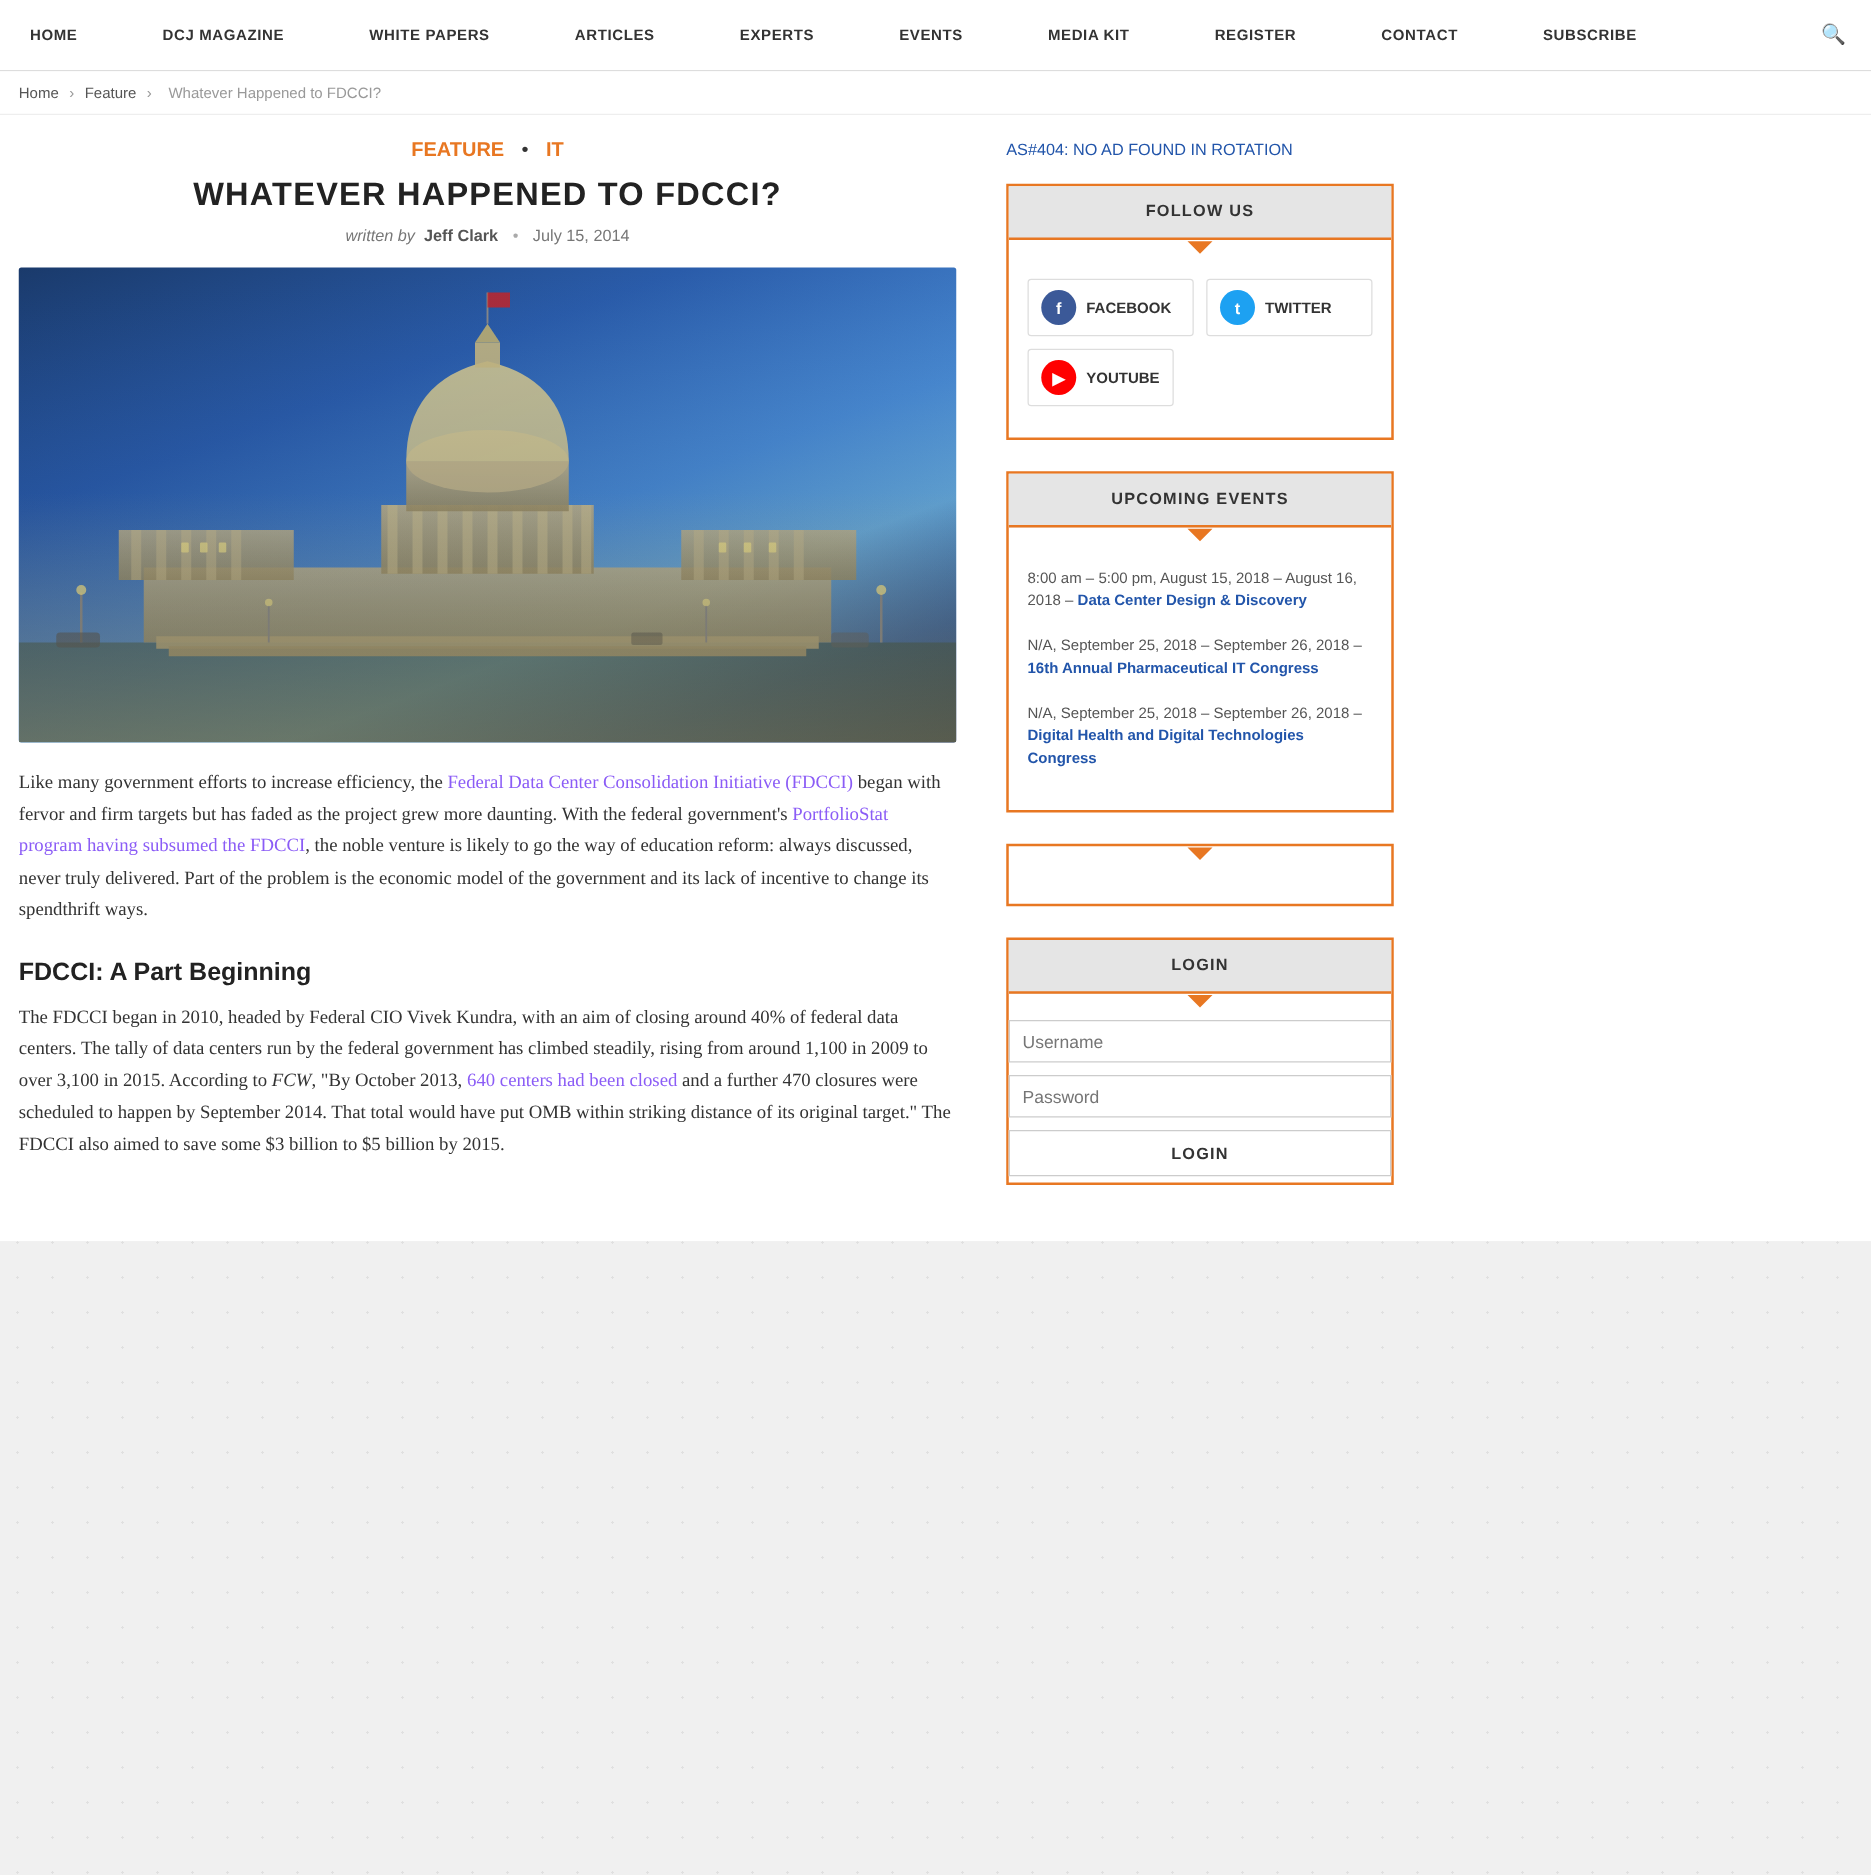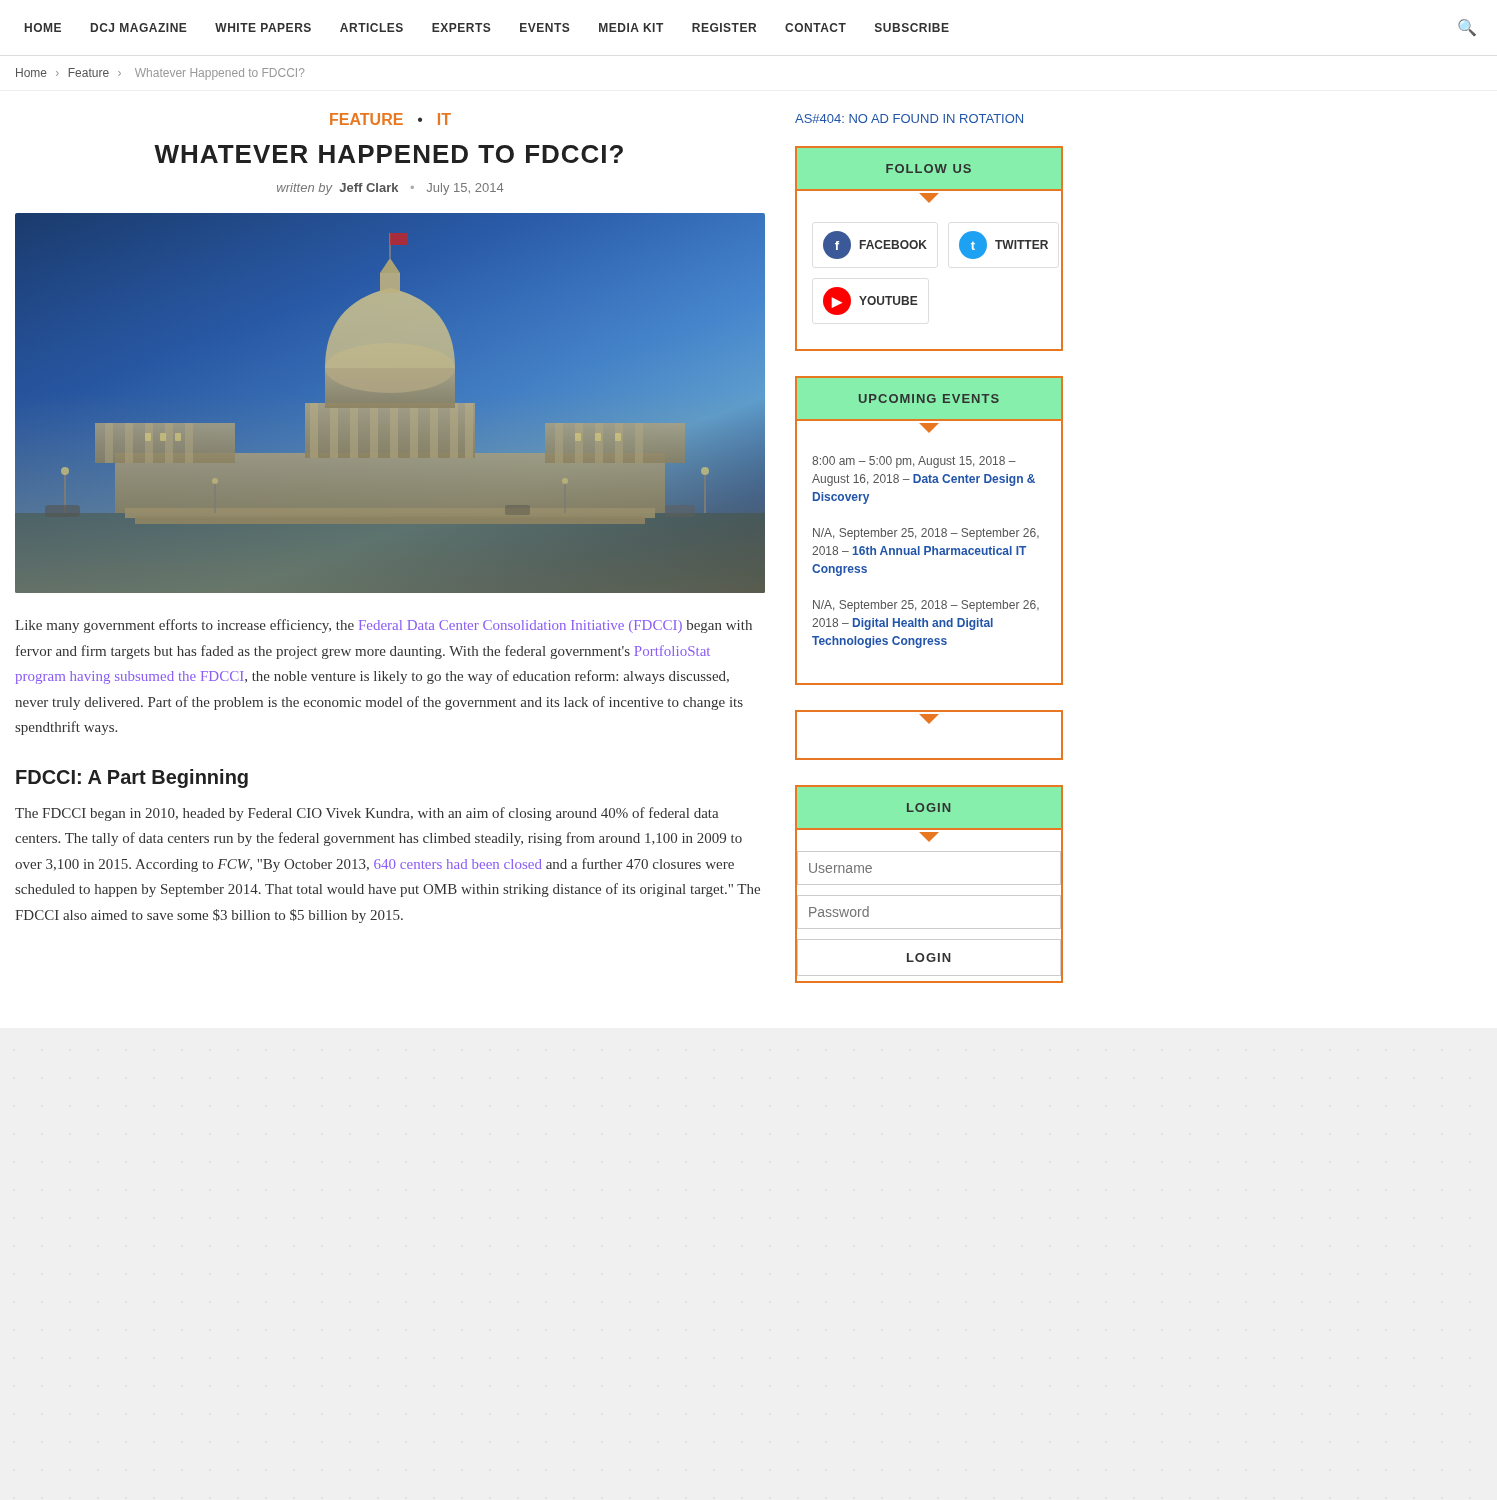--- a/index.html
+++ b/index.html
@@ -50,21 +50,21 @@
       margin: 0 auto;
       padding: 20px 15px;
       gap: 30px;
     }
     .main-content {
       flex: 1;
       min-width: 0;
       max-width: 750px;
     }
     .sidebar {
-      width: 268px;
+      width: 310px;
       flex-shrink: 0;
     }
 
     
     .article-category {
       text-align: center;
       font-family: Arial, sans-serif;
       font-size: 16px;
       margin-bottom: 10px;
     }
@@ -142,21 +142,21 @@
       font-size: 13px;
       color: #2255aa;
       margin-bottom: 20px;
     }
 
     .sidebar-box {
       border: 2px solid #e87722;
       margin-bottom: 25px;
     }
     .sidebar-box-header {
-      background: #86efac;
+      background: #e5e5e5;
       border-bottom: 2px solid #e87722;
       padding: 12px;
       text-align: center;
     }
     .sidebar-box-header span {
       font-family: Arial, sans-serif;
       font-size: 13px;
       font-weight: bold;
       color: #333;
       letter-spacing: 1px;
@@ -247,20 +247,21 @@
       letter-spacing: 1px;
       cursor: pointer;
       text-transform: uppercase;
     }
 
     
     .top-nav, .breadcrumb, .page-wrapper {
       background-image: radial-gradient(circle, #ddd 1px, transparent 1px);
       background-size: 30px 30px;
       background-color: #fff;
+      gap: 40px;
     }
     .top-nav { background-color: #fff; }
     .page-wrapper { background-image: none; background-color: #fff; }
     body {
       background-image: radial-gradient(circle, #e0e0e0 1px, transparent 1px);
       background-size: 28px 28px;
       background-color: #f0f0f0;
     }
     .top-nav, .breadcrumb { background-image: none; background-color: #fff; }
   </style>

